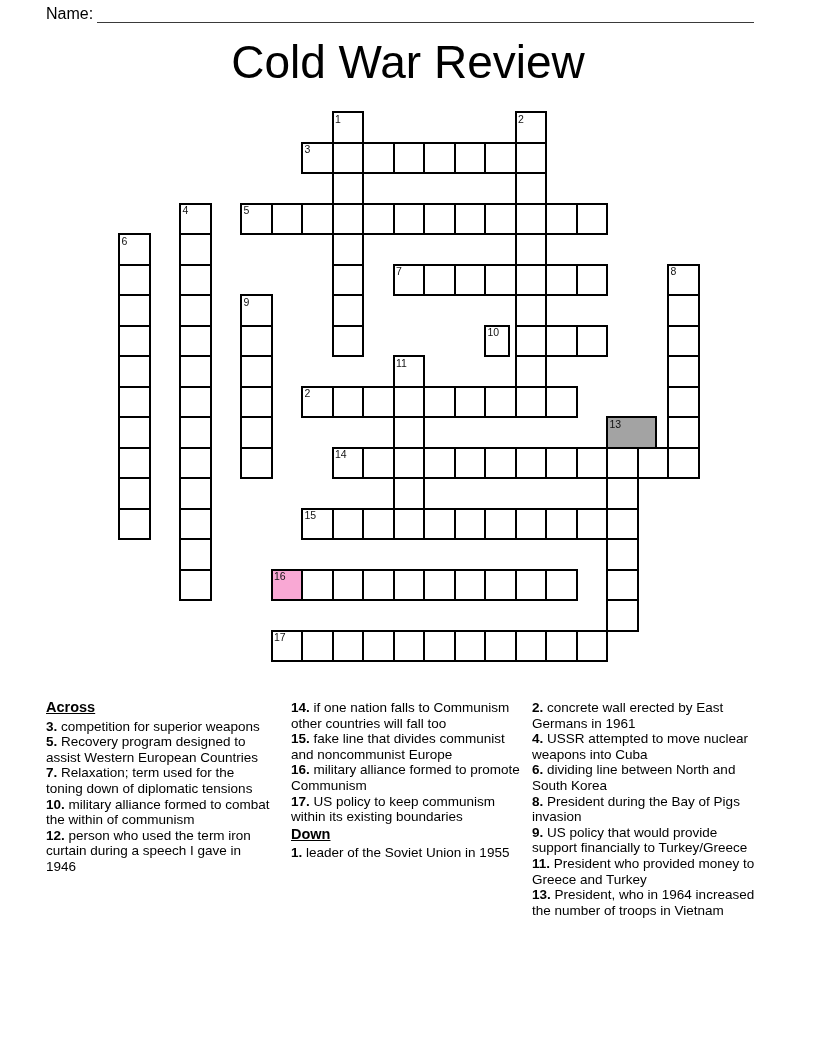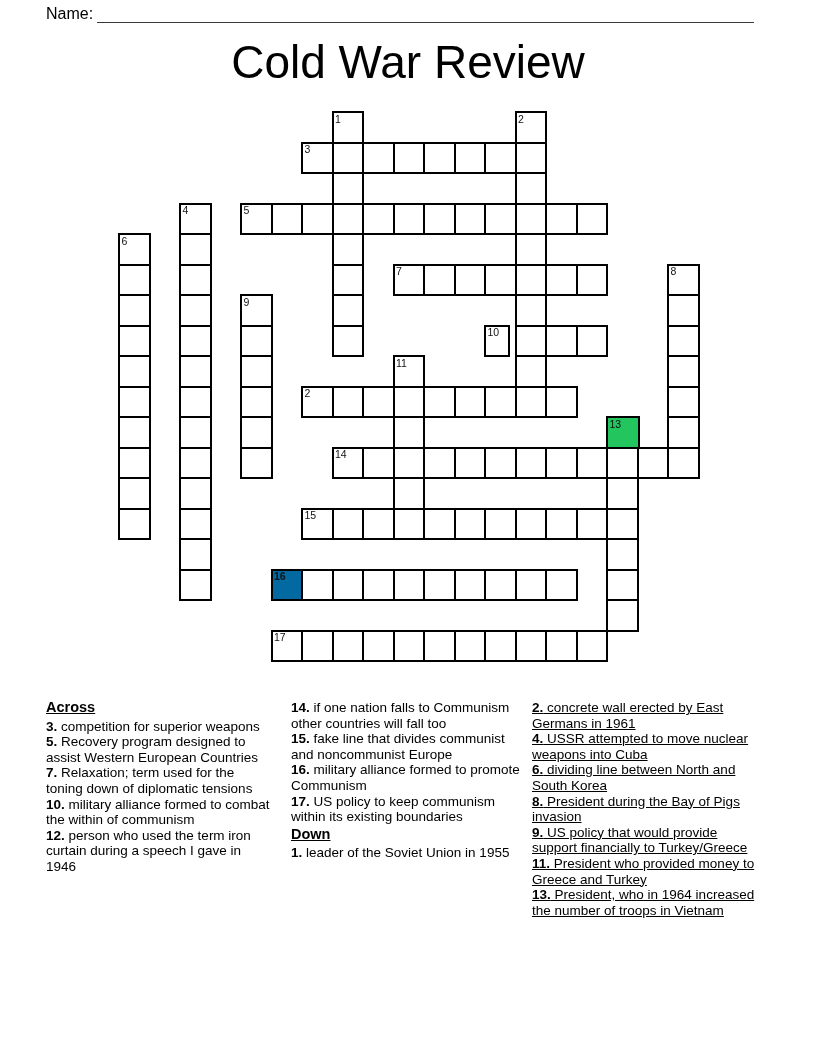--- a/index.html
+++ b/index.html
@@ -26,21 +26,21 @@
     background:#ffffff; border:2px solid #000000;
   }
   .cellnum {
     position:absolute; left:1.5px; top:0.5px;
     font-size:10.5px; line-height:11px; color:#111;
   }
   .clues { position:absolute; top:700px; left:0; width:816px; }
   .clue-col { position:absolute; top:0; font-size:13.5px; line-height:15.6px; }
   .clue-col.c1 { left:46px;  width:224px; }
   .clue-col.c2 { left:291px; width:231px; }
-  .clue-col.c3 { left:532px; width:227px;text-decoration:underline; }
+  .clue-col.c3 { left:532px; width:227px; }
   .clue-header {
     font-weight:bold; font-size:14.5px; text-decoration:underline;
     margin:0 0 3px 0;
   }
   .clue-header.mid { margin-top:2px; }
   .clue { margin:0; }
   .cnum { font-weight:bold;text-align:center; }
 </style>
 </head>
 <body>
@@ -125,21 +125,21 @@
       <div class="cell" style="left: 213.5px; top: 396.5px; width: 32.5px; height: 32.5px; border-color: rgb(0, 0, 0); background: rgb(255, 255, 255);"></div>
       <div class="cell" style="left: 244px; top: 396.5px; width: 32.5px; height: 32.5px; border-color: rgb(0, 0, 0); background: rgb(255, 255, 255);"></div>
       <div class="cell" style="left: 274.5px; top: 396.5px; width: 32.5px; height: 32.5px; border-color: rgb(0, 0, 0); background: rgb(255, 255, 255);"></div>
       <div class="cell" style="left: 305px; top: 396.5px; width: 32.5px; height: 32.5px; border-color: rgb(0, 0, 0); background: rgb(255, 255, 255);"></div>
       <div class="cell" style="left: 335.5px; top: 396.5px; width: 32.5px; height: 32.5px; border-color: rgb(0, 0, 0); background: rgb(255, 255, 255);"></div>
       <div class="cell" style="left: 366px; top: 396.5px; width: 32.5px; height: 32.5px; border-color: rgb(0, 0, 0); background: rgb(255, 255, 255);"></div>
       <div class="cell" style="left: 396.5px; top: 396.5px; width: 32.5px; height: 32.5px; border-color: rgb(0, 0, 0); background: rgb(255, 255, 255);"></div>
       <div class="cell" style="left: 427px; top: 396.5px; width: 32.5px; height: 32.5px; border-color: rgb(0, 0, 0); background: rgb(255, 255, 255);"></div>
       <div class="cell" style="left: 457.5px; top: 396.5px; width: 32.5px; height: 32.5px; border-color: rgb(0, 0, 0); background: rgb(255, 255, 255);"></div>
       <div class="cell" style="left: 488px; top: 396.5px; width: 32.5px; height: 32.5px; border-color: rgb(0, 0, 0); background: rgb(255, 255, 255);"></div>
-      <div class="cell" style="left: 152.5px; top: 457.5px; width: 32.5px; height: 32.5px; border-color: rgb(0, 0, 0); background: #0369a1; font-weight: bold;">
+      <div class="cell" style="left: 152.5px; top: 457.5px; width: 32.5px; height: 32.5px; border-color: rgb(0, 0, 0); background: #f9a8d4;">
         <span class="cellnum">16</span>
       </div>
       <div class="cell" style="left: 183px; top: 457.5px; width: 32.5px; height: 32.5px; border-color: rgb(0, 0, 0); background: rgb(255, 255, 255);"></div>
       <div class="cell" style="left: 213.5px; top: 457.5px; width: 32.5px; height: 32.5px; border-color: rgb(0, 0, 0); background: rgb(255, 255, 255);"></div>
       <div class="cell" style="left: 244px; top: 457.5px; width: 32.5px; height: 32.5px; border-color: rgb(0, 0, 0); background: rgb(255, 255, 255);"></div>
       <div class="cell" style="left: 274.5px; top: 457.5px; width: 32.5px; height: 32.5px; border-color: rgb(0, 0, 0); background: rgb(255, 255, 255);"></div>
       <div class="cell" style="left: 305px; top: 457.5px; width: 32.5px; height: 32.5px; border-color: rgb(0, 0, 0); background: rgb(255, 255, 255);"></div>
       <div class="cell" style="left: 335.5px; top: 457.5px; width: 32.5px; height: 32.5px; border-color: rgb(0, 0, 0); background: rgb(255, 255, 255);"></div>
       <div class="cell" style="left: 366px; top: 457.5px; width: 32.5px; height: 32.5px; border-color: rgb(0, 0, 0); background: rgb(255, 255, 255);"></div>
       <div class="cell" style="left: 396.5px; top: 457.5px; width: 32.5px; height: 32.5px; border-color: rgb(0, 0, 0); background: rgb(255, 255, 255);"></div>
@@ -213,21 +213,21 @@
       <div class="cell" style="left: 122px; top: 213.5px; width: 32.5px; height: 32.5px; border-color: rgb(0, 0, 0); background: rgb(255, 255, 255);"></div>
       <div class="cell" style="left: 122px; top: 244px; width: 32.5px; height: 32.5px; border-color: rgb(0, 0, 0); background: rgb(255, 255, 255);"></div>
       <div class="cell" style="left: 122px; top: 274.5px; width: 32.5px; height: 32.5px; border-color: rgb(0, 0, 0); background: rgb(255, 255, 255);"></div>
       <div class="cell" style="left: 122px; top: 305px; width: 32.5px; height: 32.5px; border-color: rgb(0, 0, 0); background: rgb(255, 255, 255);"></div>
       <div class="cell" style="left: 122px; top: 335.5px; width: 32.5px; height: 32.5px; border-color: rgb(0, 0, 0); background: rgb(255, 255, 255);"></div>
       <div class="cell" style="left: 274.5px; top: 244px; width: 32.5px; height: 32.5px; border-color: rgb(0, 0, 0); background: rgb(255, 255, 255);">
         <span class="cellnum">11</span>
       </div>
       <div class="cell" style="left: 274.5px; top: 305px; width: 32.5px; height: 32.5px; border-color: rgb(0, 0, 0); background: rgb(255, 255, 255);"></div>
       <div class="cell" style="left: 274.5px; top: 366px; width: 32.5px; height: 32.5px; border-color: rgb(0, 0, 0); background: rgb(255, 255, 255);"></div>
-      <div class="cell" style="left: 488px; top: 305px; width: 34px; height: 32.5px; border-color: rgb(0, 0, 0); background: #22c55e;">
+      <div class="cell" style="left: 488px; top: 305px; width: 51px; height: 32.5px; border-color: rgb(0, 0, 0); background: #a3a3a3;">
         <span class="cellnum">13</span>
       </div>
       <div class="cell" style="left: 488px; top: 366px; width: 32.5px; height: 32.5px; border-color: rgb(0, 0, 0); background: rgb(255, 255, 255);"></div>
       <div class="cell" style="left: 488px; top: 427px; width: 32.5px; height: 32.5px; border-color: rgb(0, 0, 0); background: rgb(255, 255, 255);"></div>
       <div class="cell" style="left: 488px; top: 457.5px; width: 32.5px; height: 32.5px; border-color: rgb(0, 0, 0); background: rgb(255, 255, 255);"></div>
       <div class="cell" style="left: 488px; top: 488px; width: 32.5px; height: 32.5px; border-color: rgb(0, 0, 0); background: rgb(255, 255, 255);"></div>
     </div>
 
   <div class="clues">
     <div class="clue-col c1">

